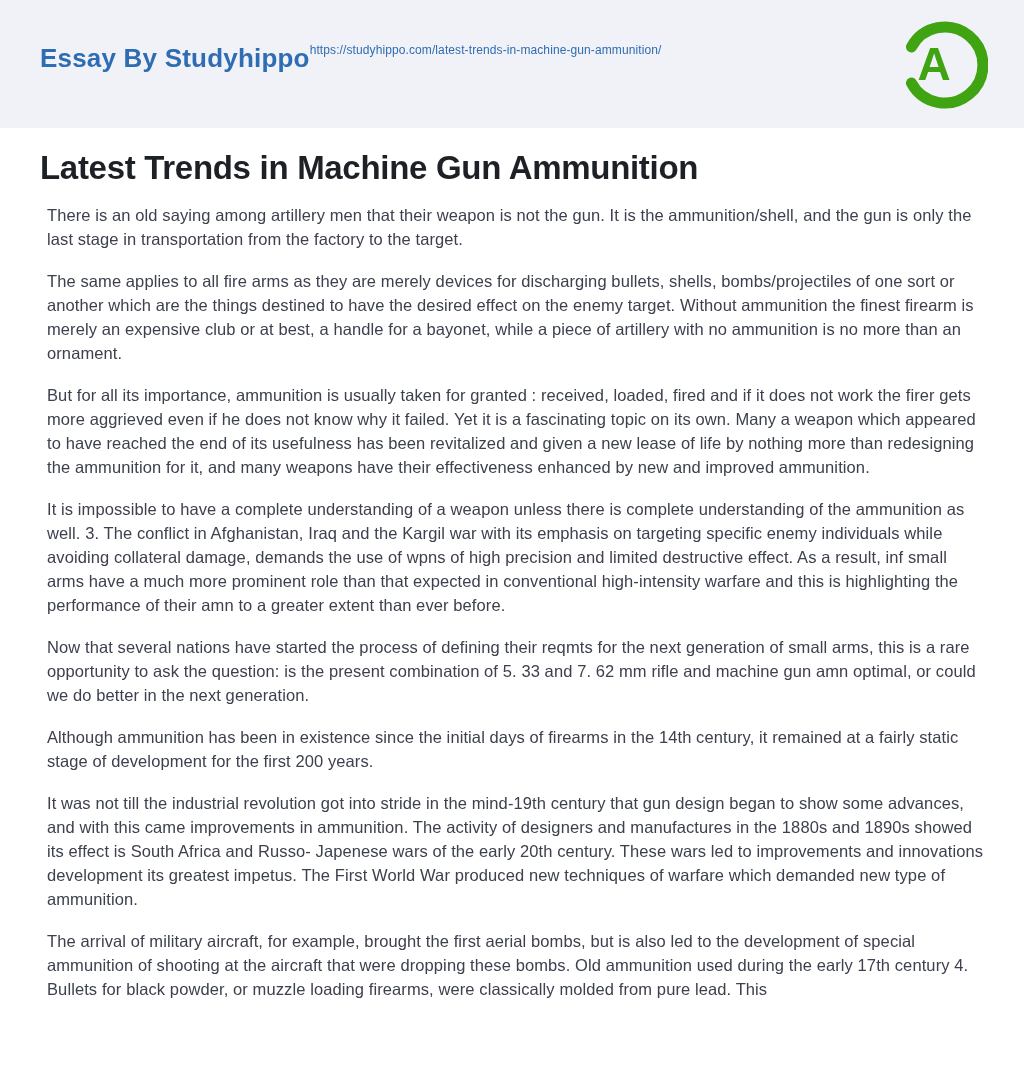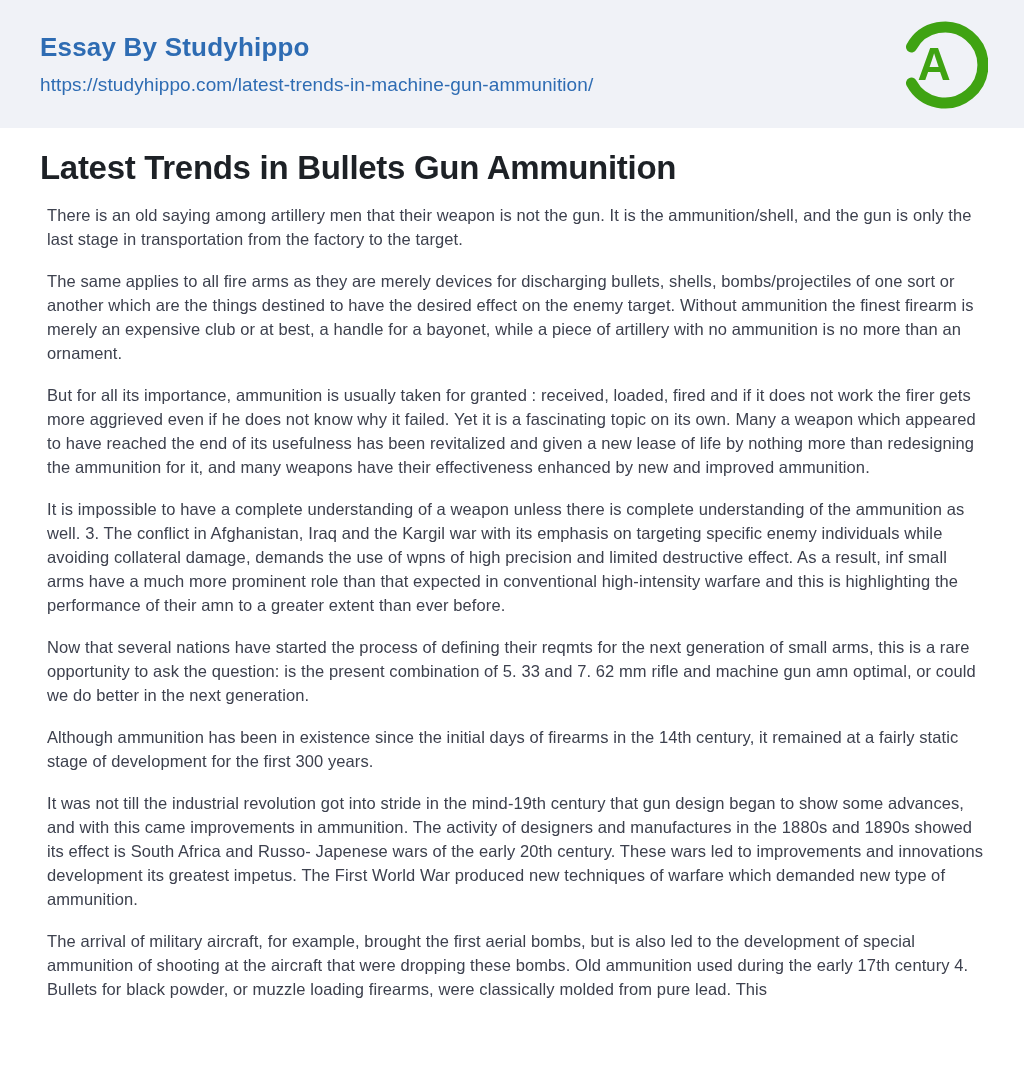--- a/index.html
+++ b/index.html
@@ -14,33 +14,33 @@
   }
   .site-header {
     width: 100%;
     height: 128px;
     background: #f0f2f7;
     display: flex;
     justify-content: space-between;
     align-items: center;
     padding: 0 36px 0 40px;
   }
-  .site-header .header-left { display: flex; flex-direction: column; }
+  .site-header .header-left { display: flex; }
   .site-name {
     color: #2e6cb3;
     font-size: 26px;
     font-weight: 700;
     line-height: 1.2;
     text-decoration: none;
     letter-spacing: 0.2px;
     margin-bottom: 11px;
   }
   .site-url {
     color: #2e6cb3;
-    font-size: 19px;
+    font-size: 12px;
     font-weight: 400;
     text-decoration: none;
     letter-spacing: 0.1px;
   }
   .logo { width: 88px; height: 92px; display: block; }
   .article {
     padding: 21px 40px 0 40px;
   }
   .article-title {
     color: #1d2126;
@@ -68,24 +68,24 @@
   </div>
   <div>
     <svg class="logo" viewBox="0 0 88 92">
       <path d="M 11.5 28.9 A 38 38 0 1 1 11.5 65.1" fill="none" stroke="#3fa312" stroke-width="11" stroke-linecap="round"></path>
       <text x="34" y="62" font-family="Liberation Sans, sans-serif" font-size="46" font-weight="600" fill="#3fa312" text-anchor="middle">A</text>
     </svg>
   </div>
 </header>
 
 <main class="article">
-  <h1 class="article-title">Latest Trends in Bullets Gun Ammunition</h1>
+  <h1 class="article-title">Latest Trends in Machine Gun Ammunition</h1>
   <div class="article-body">
     <p>There is an old saying among artillery men that their weapon is not the gun. It is the ammunition/shell, and the gun is only the last stage in transportation from the factory to the target.</p>
     <p>The same applies to all fire arms as they are merely devices for discharging bullets, shells, bombs/projectiles of one sort or another which are the things destined to have the desired effect on the enemy target. Without ammunition the finest firearm is merely an expensive club or at best, a handle for a bayonet, while a piece of artillery with no ammunition is no more than an ornament.</p>
     <p>But for all its importance, ammunition is usually taken for granted : received, loaded, fired and if it does not work the firer gets more aggrieved even if he does not know why it failed. Yet it is a fascinating topic on its own. Many a weapon which appeared to have reached the end of its usefulness has been revitalized and given a new lease of life by nothing more than redesigning the ammunition for it, and many weapons have their effectiveness enhanced by new and improved ammunition.</p>
     <p>It is impossible to have a complete understanding of a weapon unless there is complete understanding of the ammunition as well. 3. The conflict in Afghanistan, Iraq and the Kargil war with its emphasis on targeting specific enemy individuals while avoiding collateral damage, demands the use of wpns of high precision and limited destructive effect. As a result, inf small arms have a much more prominent role than that expected in conventional high-intensity warfare and this is highlighting the performance of their amn to a greater extent than ever before.</p>
     <p>Now that several nations have started the process of defining their reqmts for the next generation of small arms, this is a rare opportunity to ask the question: is the present combination of 5. 33 and 7. 62 mm rifle and machine gun amn optimal, or could we do better in the next generation.</p>
-    <p>Although ammunition has been in existence since the initial days of firearms in the 14th century, it remained at a fairly static stage of development for the first 300 years.</p>
+    <p>Although ammunition has been in existence since the initial days of firearms in the 14th century, it remained at a fairly static stage of development for the first 200 years.</p>
     <p>It was not till the industrial revolution got into stride in the mind-19th century that gun design began to show some advances, and with this came improvements in ammunition. The activity of designers and manufactures in the 1880s and 1890s showed its effect is South Africa and Russo- Japenese wars of the early 20th century. These wars led to improvements and innovations development its greatest impetus. The First World War produced new techniques of warfare which demanded new type of ammunition.</p>
     <p>The arrival of military aircraft, for example, brought the first aerial bombs, but is also led to the development of special ammunition of shooting at the aircraft that were dropping these bombs. Old ammunition used during the early 17th century 4. Bullets for black powder, or muzzle loading firearms, were classically molded from pure lead. This</p>
   </div>
 </main>
 
 </body></html>

